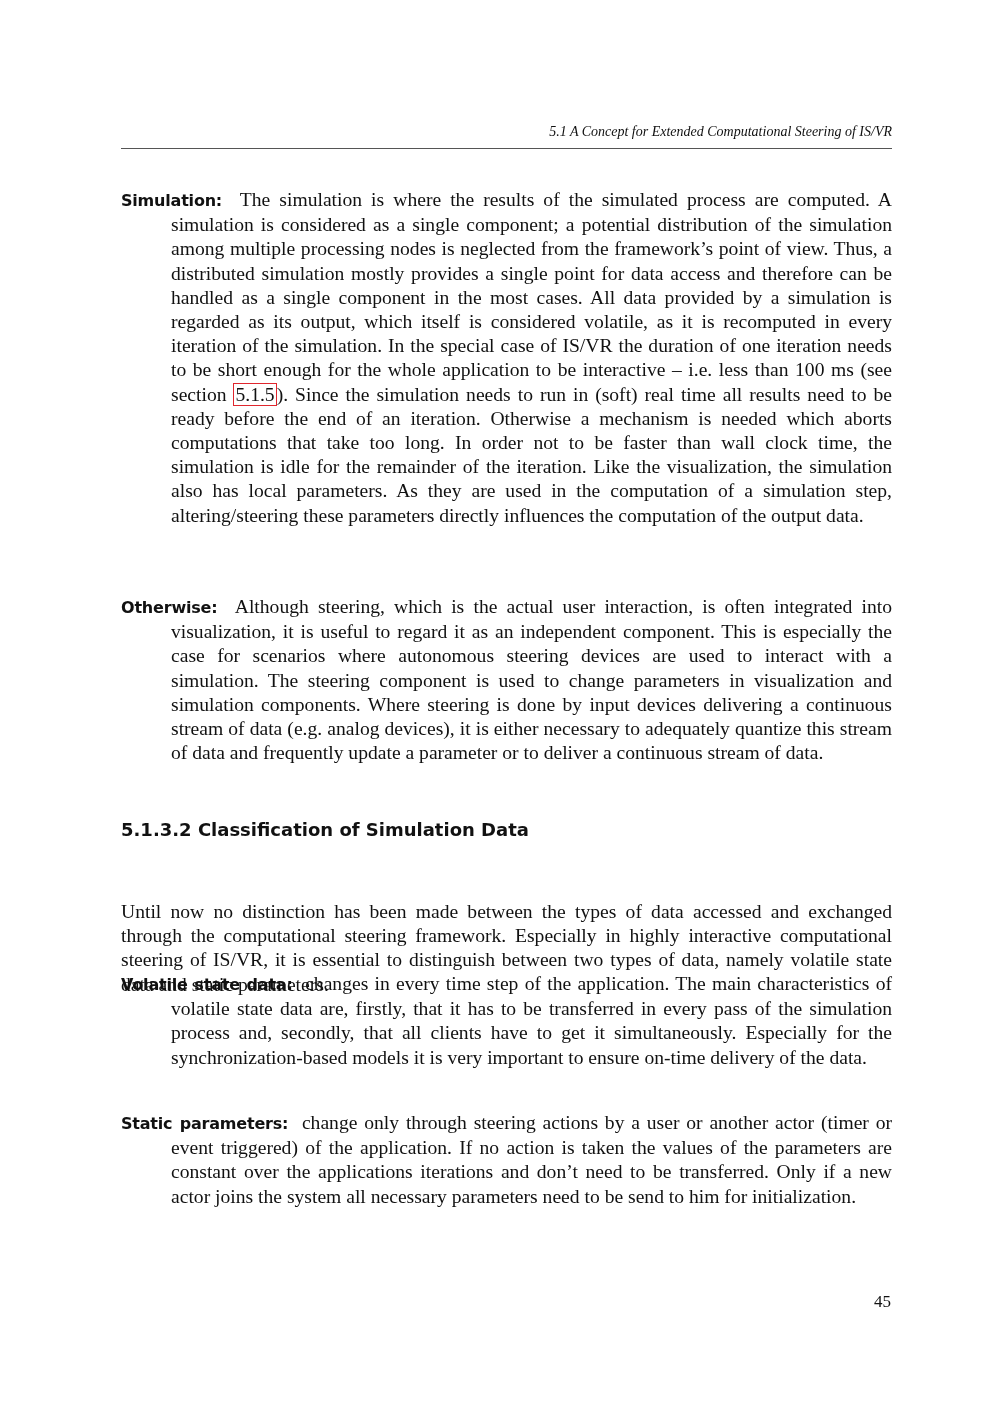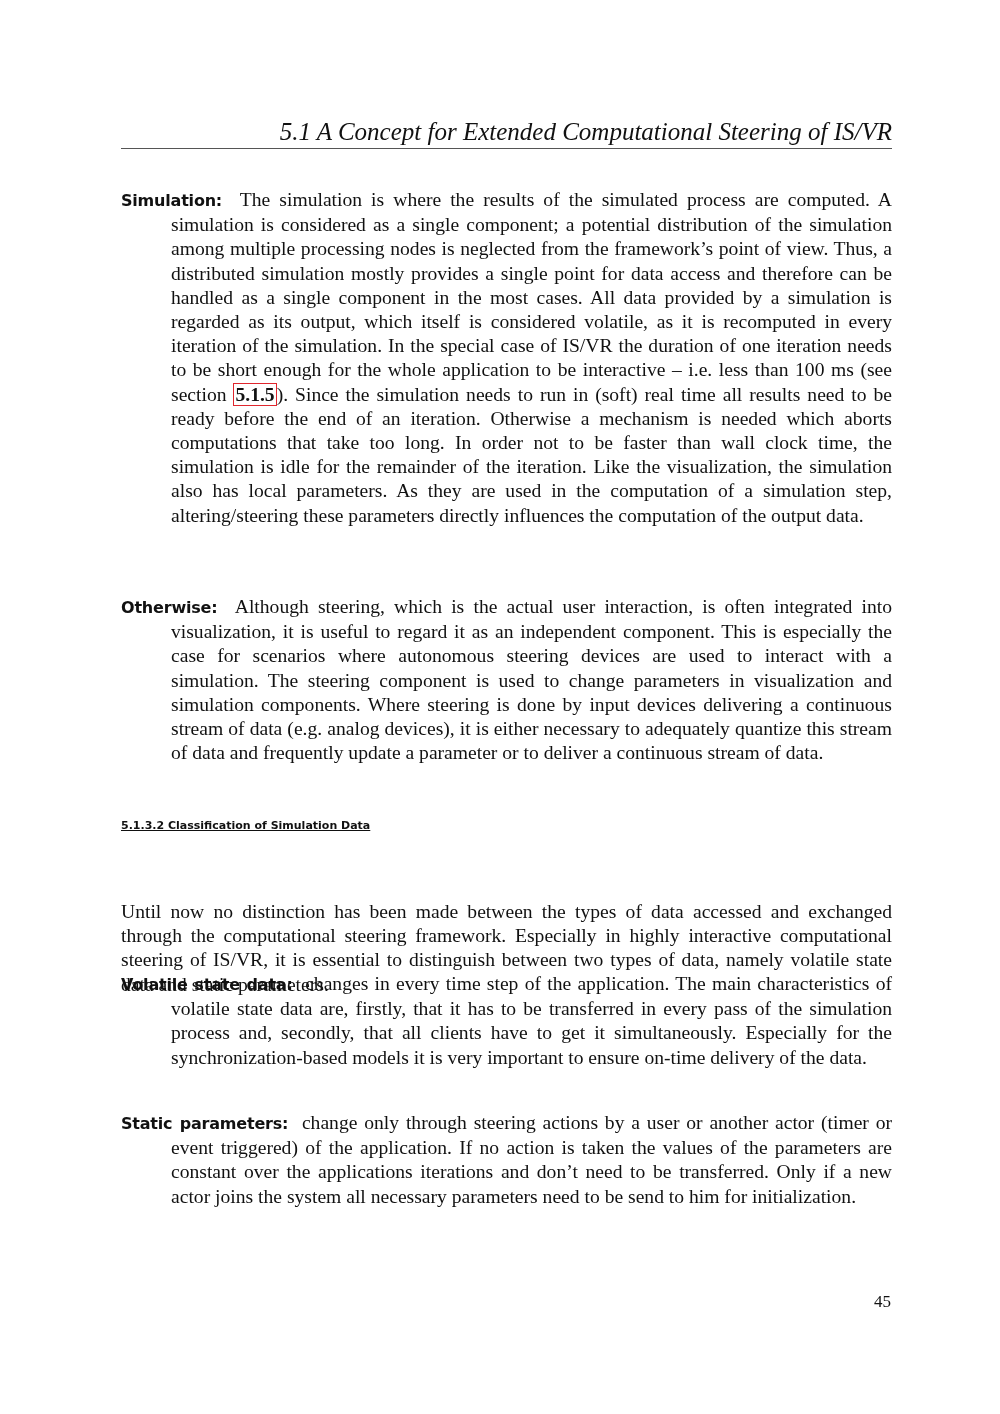--- a/index.html
+++ b/index.html
@@ -1,40 +1,40 @@
 <!DOCTYPE html>
 <html><head>
 <meta charset="utf-8">
 <style>
   html, body { margin: 0; padding: 0; background: #ffffff; }
   body { width: 1000px; height: 1414px; position: relative; overflow: hidden; color: #111; }
   .page { position: absolute; left: 0; top: 0; width: 1000px; height: 1414px; }
   .header {
     position: absolute; left: 121px; top: 118px; width: 771px;
     text-align: right; font-family: "Liberation Serif", serif; font-style: italic;
-    font-size: 25px; line-height: 28px; padding-bottom: 2px;
+    font-size: 14px; line-height: 28px; padding-bottom: 2px;
     border-bottom: 1px solid #555;
   }
   .body-text {
     font-family: "Liberation Serif", serif; font-size: 19.6px; line-height: 24.2px;
     text-align: justify; hyphens: manual;
   }
   .entry { position: absolute; left: 121px; width: 771px; }
   .entry .desc { padding-left: 50px; text-indent: -50px; }
   .term {
     font-family: "DejaVu Sans", sans-serif; font-weight: bold; font-size: 16px;
     letter-spacing: -0.2px;
     margin-top: 24px;
   }
   .ref {
-    border: 1px solid #e0262d; padding: 0 1px; line-height: 18px; font-weight: bold;
+    border: 1px solid #e0262d; padding: 0 1px; line-height: 18px;
   }
   .subhead {
     position: absolute; left: 121px; top: 819px;
-    font-family: "DejaVu Sans", sans-serif; font-weight: bold; font-size: 11px; text-decoration: underline;
+    font-family: "DejaVu Sans", sans-serif; font-weight: bold; font-size: 18px;
   }
   .para { position: absolute; left: 121px; width: 771px; top: 900px; }
   .pagenum {
     position: absolute; right: 109px; top: 1292px;
     font-family: "Liberation Serif", serif; font-size: 17px;
   }
 </style>
 </head>
 <body>
 

